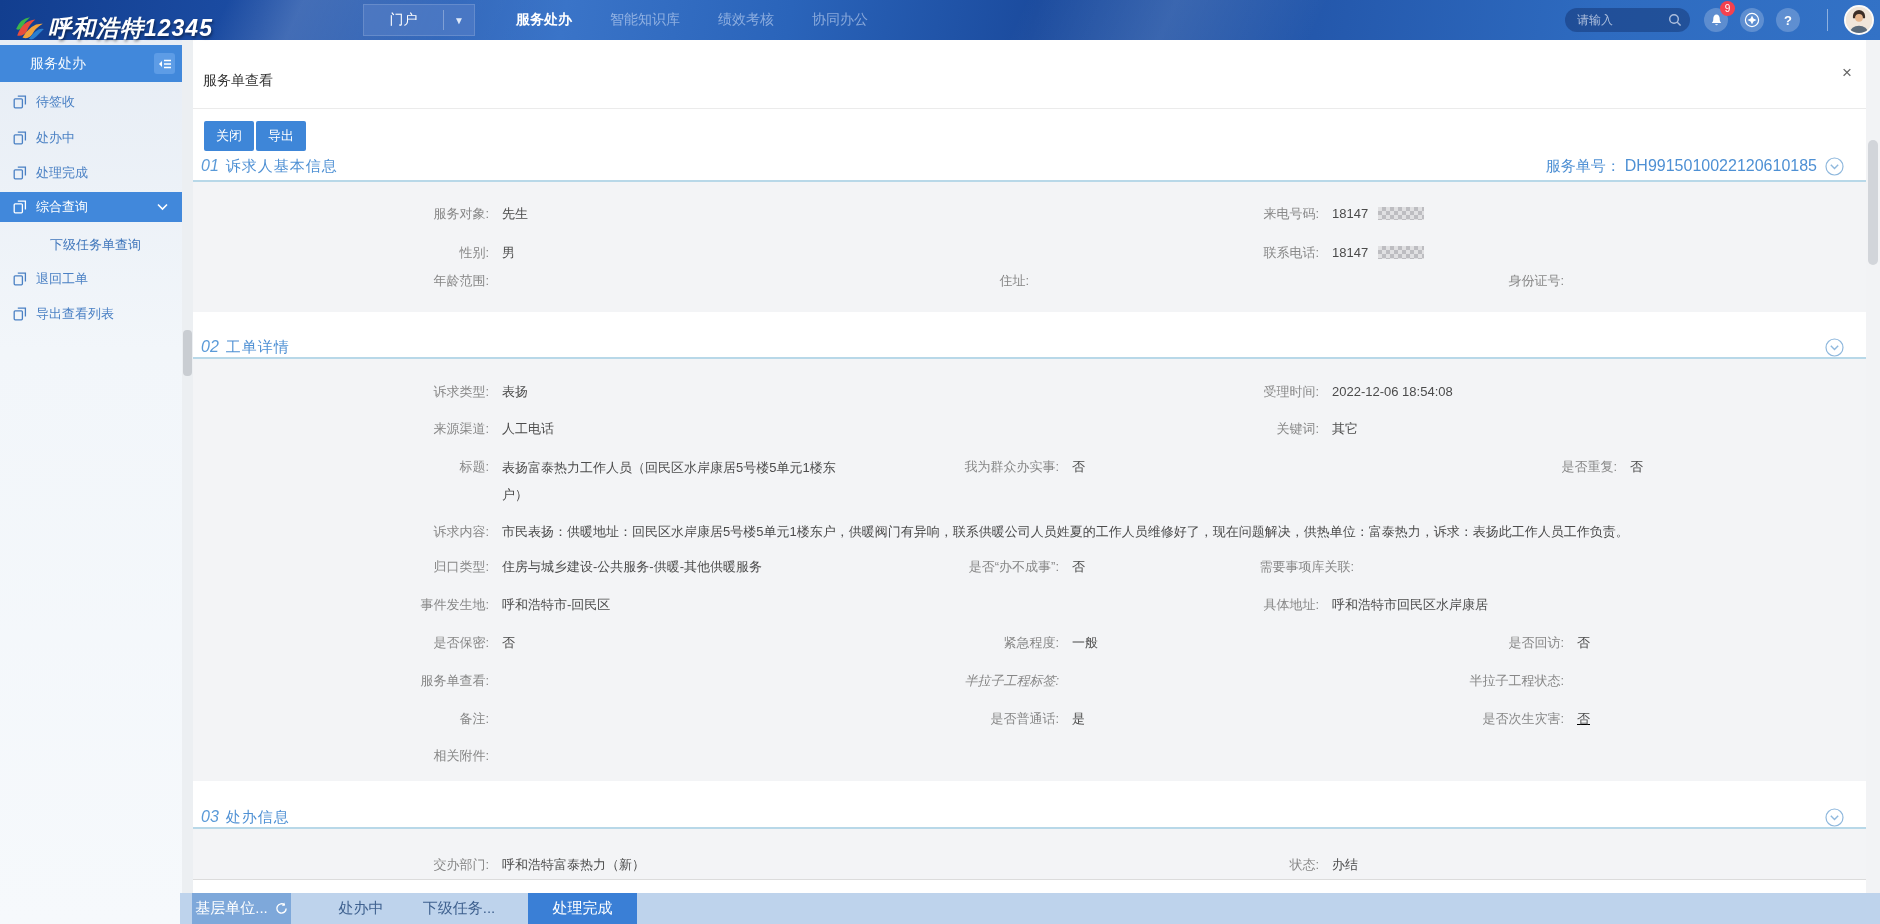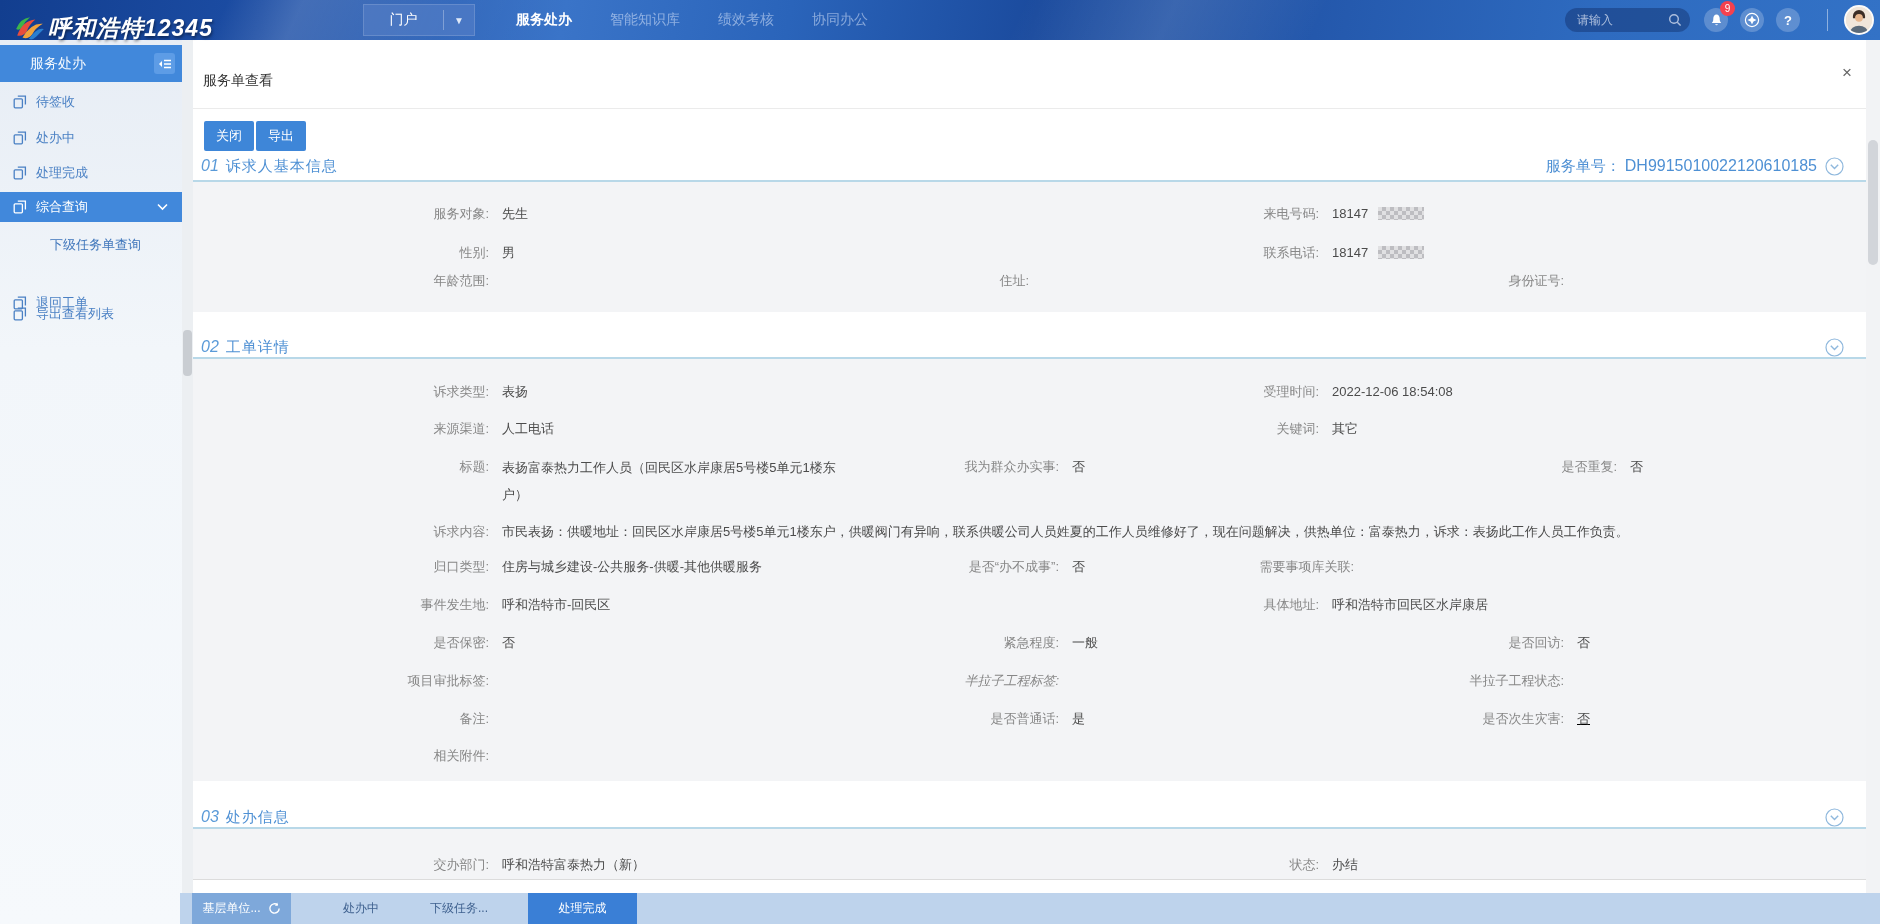--- a/index.html
+++ b/index.html
@@ -87,21 +87,21 @@
   .f-val { margin-left:13px; color:#4b4b4b; }
   .f-val.wrap { display:inline-block; white-space:normal; line-height:27px; vertical-align:top; margin-top:2px; }
   .pix { display:inline-block; width:46px; height:13px; margin-left:10px; vertical-align:-2px; opacity:.85;
     background-image:linear-gradient(45deg,#b4b4b8 25%,transparent 25%,transparent 75%,#b4b4b8 75%),
                      linear-gradient(45deg,#b4b4b8 25%,#dddddf 25%,#dddddf 75%,#b4b4b8 75%);
     background-size:8px 8px; background-position:0 0,4px 4px; }
 
   
   .footer { position:absolute; left:180px; top:893px; width:1700px; height:31px; background:#bed3ec; z-index:28; }
   .ftab { position:absolute; top:0; height:31px; display:flex; align-items:center; justify-content:center;
-    gap:7px; font-size:12px; color:#3f618f; cursor:pointer; white-space:nowrap; }
+    gap:7px; font-size:15px; color:#3f618f; cursor:pointer; white-space:nowrap; }
   .ftab.t0 { left:12px; width:99px; background:#7ea8da; color:#fff; }
   .ftab.t1 { left:136px; width:90px; }
   .ftab.t2 { left:236px; width:86px; }
   .ftab.t3 { left:348px; width:109px; }
   .ftab.active { background:#3a7fd6; color:#fff; }
 </style>
 </head>
 <body>
 
 <div class="stage">
@@ -222,21 +222,21 @@
           <span>综合查询</span>
           <span class="s-chev">
             <svg width="11" height="8" viewBox="0 0 11 8">
               <polyline points="1,1.5 5.5,6 10,1.5" fill="none" stroke="#fff" stroke-width="1.6"></polyline>
             </svg>
           </span>
         </div>
         <div class="side-item sub" style="top: 190px;">
           <span>下级任务单查询</span>
         </div>
-        <div class="side-item" style="top: 224px; margin-top: 24px;">
+        <div class="side-item" style="top: 224px;">
           <span class="s-icon">
             <svg width="14" height="14" viewBox="0 0 14 14">
               <rect x="1.2" y="3.8" width="8.2" height="9" rx="1" fill="none" stroke="#4a80c4" stroke-width="1.3"></rect>
               <path d="M4.8 1.2 h7.6 v8.4" fill="none" stroke="#4a80c4" stroke-width="1.3"></path>
             </svg>
           </span>
           <span>退回工单</span>
         </div>
         <div class="side-item" style="top: 259px;">
           <span class="s-icon">
@@ -328,21 +328,21 @@
         <div class="f-row" style="top: 231px;">
           <div class="f-cell" style="left: 126px;"><span class="f-lbl">事件发生地:</span><span class="f-val">呼和浩特市-回民区</span></div>
           <div class="f-cell" style="left: 956px;"><span class="f-lbl">具体地址:</span><span class="f-val">呼和浩特市回民区水岸康居</span></div>
         </div>
         <div class="f-row" style="top: 269px;">
           <div class="f-cell" style="left: 126px;"><span class="f-lbl">是否保密:</span><span class="f-val">否</span></div>
           <div class="f-cell" style="left: 696px;"><span class="f-lbl">紧急程度:</span><span class="f-val">一般</span></div>
           <div class="f-cell" style="left: 1201px;"><span class="f-lbl">是否回访:</span><span class="f-val">否</span></div>
         </div>
         <div class="f-row" style="top: 307px;">
-          <div class="f-cell" style="left: 126px;"><span class="f-lbl">项目审批标签:</span><span class="f-val"></span></div>
+          <div class="f-cell" style="left: 126px;"><span class="f-lbl">服务单查看:</span><span class="f-val"></span></div>
           <div class="f-cell" style="left: 696px; font-style: italic;"><span class="f-lbl">半拉子工程标签:</span><span class="f-val"></span></div>
           <div class="f-cell" style="left: 1201px;"><span class="f-lbl">半拉子工程状态:</span><span class="f-val"></span></div>
         </div>
         <div class="f-row" style="top: 345px;">
           <div class="f-cell" style="left: 126px;"><span class="f-lbl">备注:</span><span class="f-val"></span></div>
           <div class="f-cell" style="left: 696px;"><span class="f-lbl">是否普通话:</span><span class="f-val">是</span></div>
           <div class="f-cell" style="left: 1201px; text-decoration: underline;"><span class="f-lbl">是否次生灾害:</span><span class="f-val">否</span></div>
         </div>
         <div class="f-row" style="top: 382px;">
           <div class="f-cell" style="left: 126px;"><span class="f-lbl">相关附件:</span><span class="f-val"></span></div>

